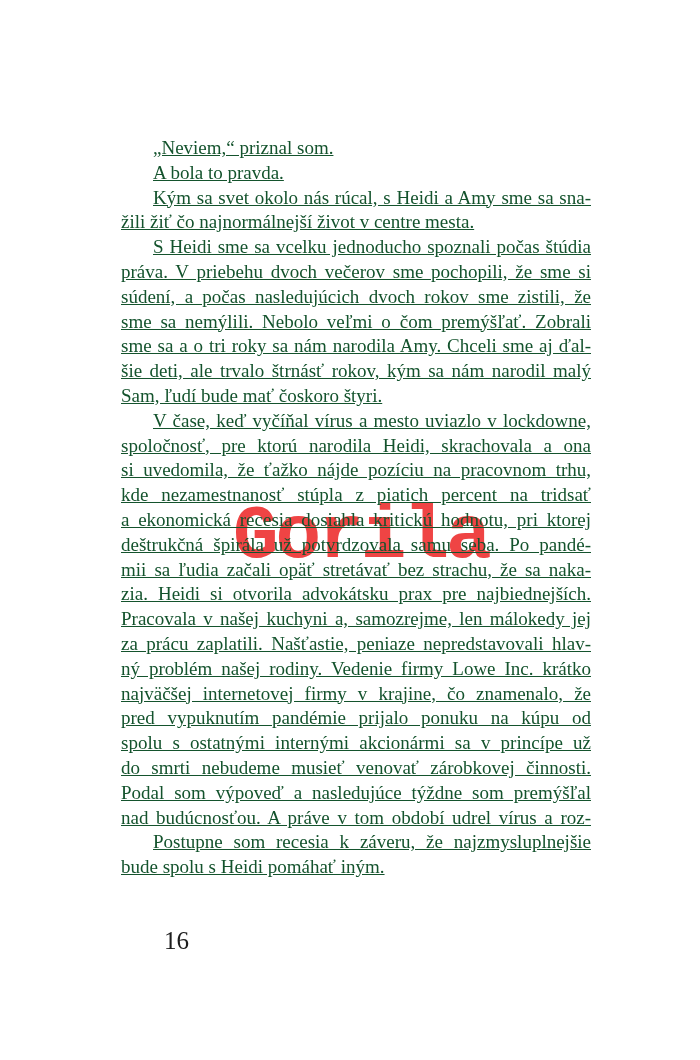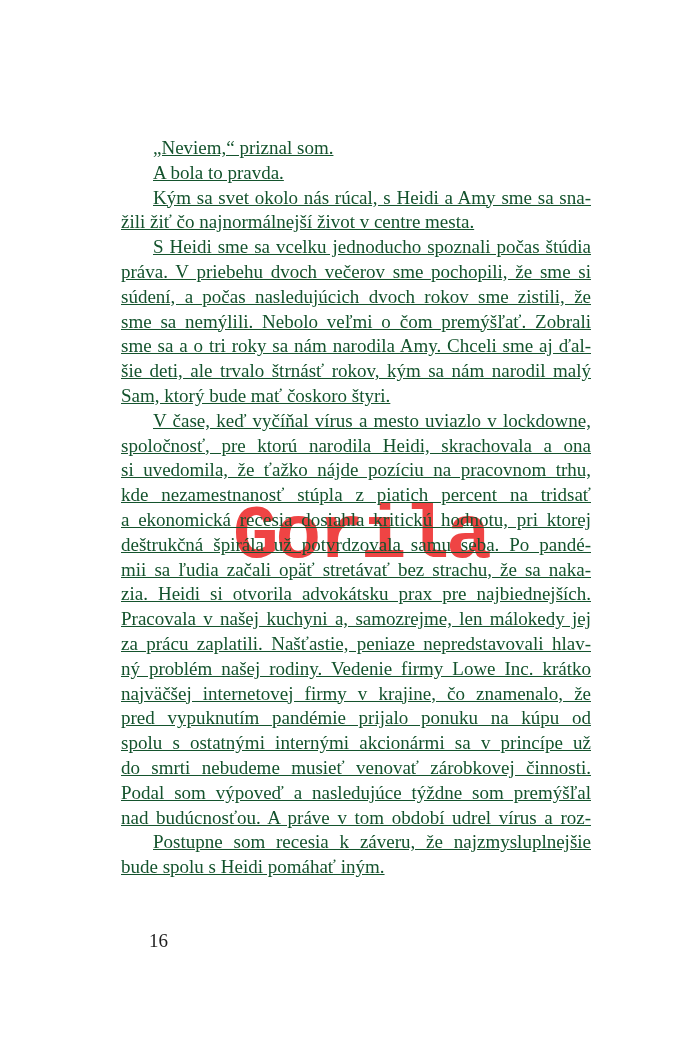--- a/index.html
+++ b/index.html
@@ -46,46 +46,46 @@
     white-space: normal;
   }
   .line.pend {
     text-align-last: left;
   }
   .line.indent {
     text-indent: 32px;
   }
   .folio {
     position: absolute;
-    left: 149px;
+    left: 164px;
     top: 929px;
     z-index: 1;
     color: #1d1d1d;
-    font-size: 19px;
+    font-size: 25px;
     line-height: 24.8px;
   }
 </style>
 </head>
 <body>
 
 <div class="page">
   <div class="watermark">Gorila</div>
 
   <div class="textblock">
       <div class="line indent pend">„Neviem,“ priznal som.</div>
       <div class="line indent pend">A bola to pravda.</div>
       <div class="line indent">Kým sa svet okolo nás rúcal, s Heidi a Amy sme sa sna-</div>
       <div class="line pend">žili žiť čo najnormálnejší život v centre mesta.</div>
       <div class="line indent">S Heidi sme sa vcelku jednoducho spoznali počas štúdia</div>
       <div class="line">práva. V priebehu dvoch večerov sme pochopili, že sme si</div>
       <div class="line">súdení, a počas nasledujúcich dvoch rokov sme zistili, že</div>
       <div class="line">sme sa nemýlili. Nebolo veľmi o čom premýšľať. Zobrali</div>
       <div class="line">sme sa a o tri roky sa nám narodila Amy. Chceli sme aj ďal-</div>
       <div class="line">šie deti, ale trvalo štrnásť rokov, kým sa nám narodil malý</div>
-      <div class="line pend">Sam, ktorý bude mať čoskoro štyri.</div>
+      <div class="line pend">Sam, ľudí bude mať čoskoro štyri.</div>
       <div class="line indent">V čase, keď vyčíňal vírus a mesto uviazlo v lockdowne,</div>
       <div class="line">spoločnosť, pre ktorú narodila Heidi, skrachovala a ona</div>
       <div class="line">si uvedomila, že ťažko nájde pozíciu na pracovnom trhu,</div>
       <div class="line">kde nezamestnanosť stúpla z piatich percent na tridsať</div>
       <div class="line">a ekonomická recesia dosiahla kritickú hodnotu, pri ktorej</div>
       <div class="line">deštrukčná špirála už potvrdzovala samu seba. Po pandé-</div>
       <div class="line">mii sa ľudia začali opäť stretávať bez strachu, že sa naka-</div>
       <div class="line">zia. Heidi si otvorila advokátsku prax pre najbiednejších.</div>
       <div class="line">Pracovala v našej kuchyni a, samozrejme, len málokedy jej</div>
       <div class="line">za prácu zaplatili. Našťastie, peniaze nepredstavovali hlav-</div>

